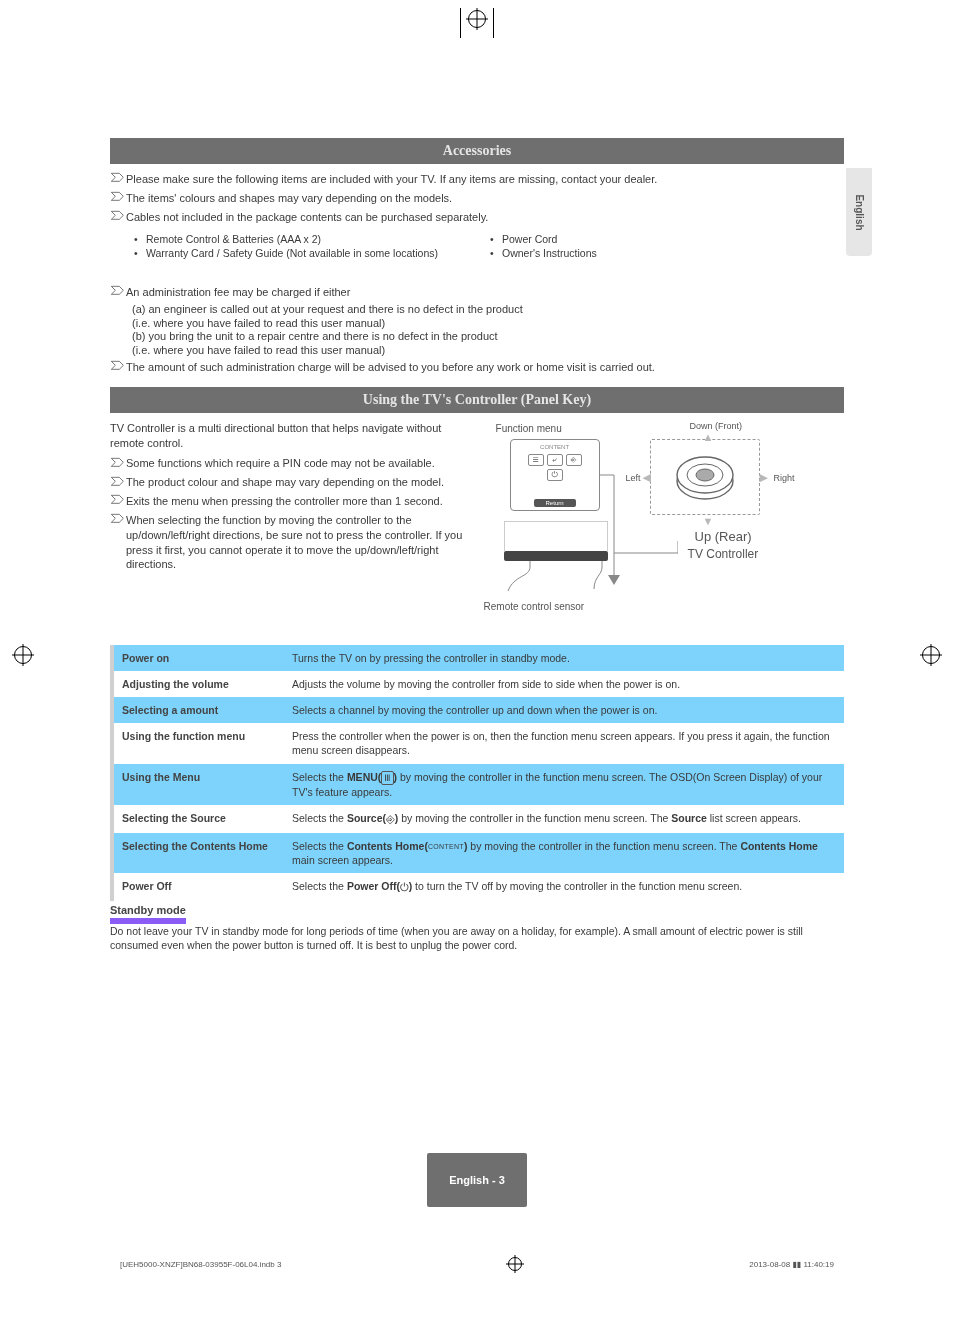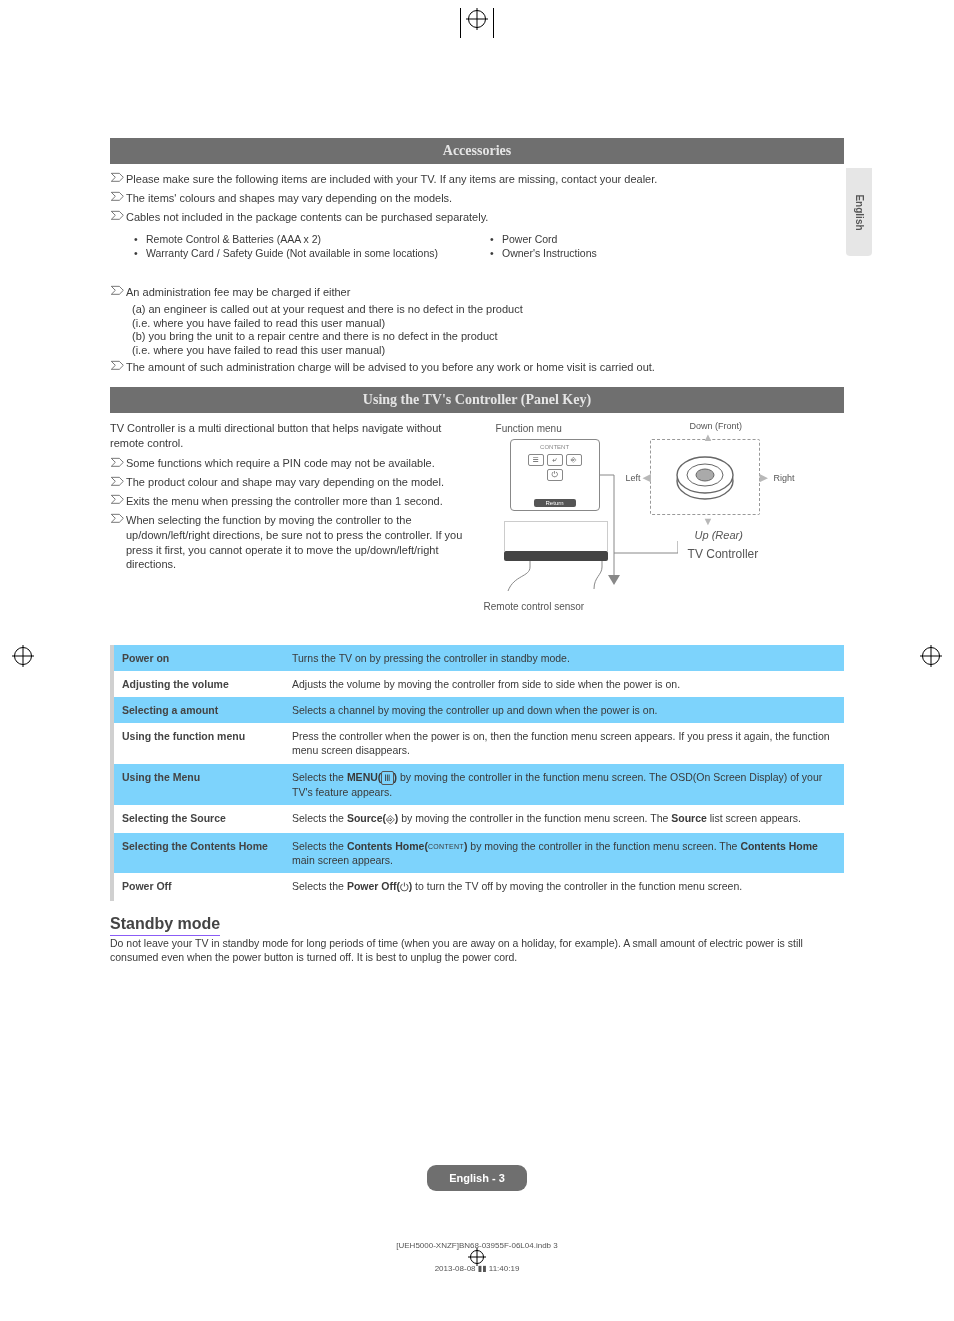--- a/index.html
+++ b/index.html
@@ -145,55 +145,54 @@
   }
   .func-table tr.alt td.side-cell { background: #d0d0d0; }
   .func-table td.label-cell {
     font-weight: bold;
     width: 170px;
     color: #444;
   }
 
   .standby-head {
     font-weight: bold;
-    border-bottom: 1px solid #8b5cf6;
+    border-bottom: 6px solid #8b5cf6;
     display: inline-block;
     padding-bottom: 2px;
-    margin-top: 14px;
-    font-size: 16px;
+    margin-top: 3px;
+    font-size: 11px;
     color: #444;
   }
   .standby-body {
     font-size: 10.5px;
     line-height: 1.4;
   }
 
   .page-foot {
     margin-top: 200px;
     text-align: center;
   }
   .page-foot-bar {
     display: inline-block;
     background: #6f6f6f;
     color: #fff;
     font-weight: bold;
     font-size: 11px;
-    padding: 7px 22px;
-    border-radius: 9px;
+    padding: 21px 22px;
+    border-radius: 2px;
   }
 
   .footer-line {
     display: flex;
     justify-content: space-between;
     align-items: center;
     font-size: 8px;
     color: #555;
     margin-top: 50px;
     padding: 0 10px;
-    flex-direction: column;
   }
 
   .inline-icon {
     display: inline-block;
     vertical-align: middle;
   }
 </style>
 </head>
 <body>
 
@@ -346,21 +345,21 @@
         <div class="dashed-box" style="left:160px;top:18px;width:110px;height:76px;border-radius:2px;"></div>
         <svg style="position:absolute;left:182px;top:24px;width:66px;height:66px;" viewBox="0 0 66 66">
           <ellipse cx="33" cy="36" rx="28" ry="18" fill="none" stroke="#666" stroke-width="1.4"></ellipse>
           <ellipse cx="33" cy="30" rx="28" ry="18" fill="#fff" stroke="#666" stroke-width="1.4"></ellipse>
           <ellipse cx="33" cy="30" rx="18" ry="11" fill="none" stroke="#666"></ellipse>
           <ellipse cx="33" cy="30" rx="9" ry="6" fill="#aaa" stroke="#666"></ellipse>
         </svg>
 
         <span class="diag-label" style="left:200px;top:0px;font-size:9px;">Down (Front)</span>
         <span style="position:absolute;left:213px;top:10px;font-size:11px;color:#b8b8b8;">▲</span>
-        <span class="diag-label" style="left:205px;top:108px;font-size:11px;font-style:italic;">Up (Rear)</span>
+        <span class="diag-label" style="left:205px;top:108px;font-size:13px;">Up (Rear)</span>
         <span style="position:absolute;left:213px;top:94px;font-size:11px;color:#b8b8b8;">▼</span>
         <span class="diag-label" style="left:136px;top:52px;font-size:9px;">Left</span>
         <span style="position:absolute;left:153px;top:50px;font-size:11px;color:#b8b8b8;">◀</span>
         <span class="diag-label" style="left:284px;top:52px;font-size:9px;">Right</span>
         <span style="position:absolute;left:270px;top:50px;font-size:11px;color:#b8b8b8;">▶</span>
 
         <svg style="position:absolute;left:118px;top:120px;width:70px;height:30px;" viewBox="0 0 70 30">
           <path d="M70 0 V12 H6" stroke="#888" fill="none"></path>
         </svg>
         <span class="diag-label" style="left:150px;top:126px;font-size:12px;margin-left:48px;">TV Controller</span>

